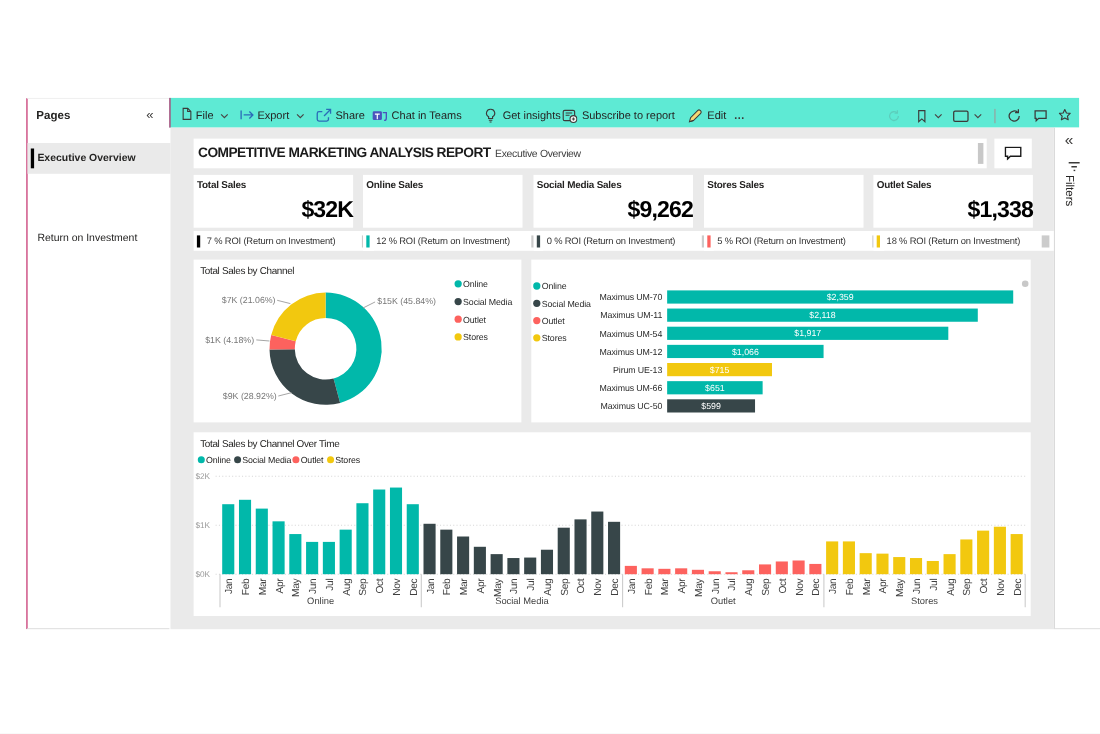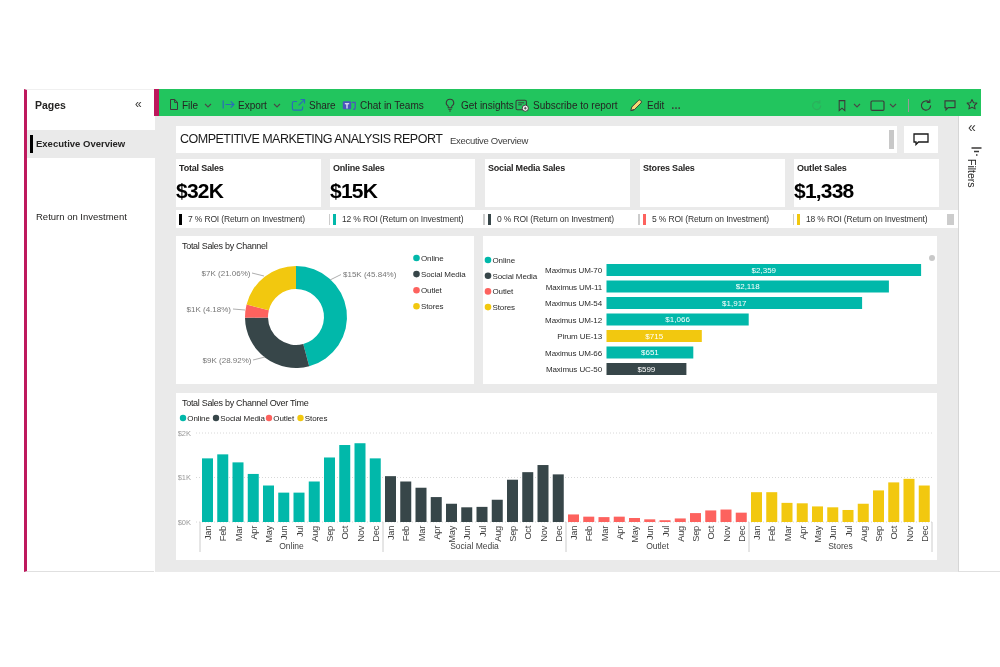--- a/index.html
+++ b/index.html
@@ -1,29 +1,29 @@
 <!DOCTYPE html>
 <html><head><meta charset="utf-8"><style>
 *{margin:0;padding:0;box-sizing:border-box}
 body{width:1000px;height:667px;background:#fff;font-family:"Liberation Sans",sans-serif;position:relative;overflow:hidden}
-.sidebar{position:absolute;left:24px;top:89px;width:130px;height:483px;background:#fff;border-top:1px solid #f0f0f0;border-left:3px solid #be185d;border-bottom:1px solid #e0e0e0}
+.sidebar{position:absolute;left:24px;top:89px;width:130px;height:483px;background:#fff;border-top:1px solid #f0f0f0;border-left:1px solid #be185d;border-bottom:1px solid #e0e0e0}
 .pages-h{position:absolute;left:8px;top:9px;font-size:10.5px;font-weight:bold;color:#252423}
 .chev{position:absolute;left:108px;top:7px;font-size:12px;color:#3b3a39}
 .pitem{position:absolute;left:0;width:130px;height:28px;font-size:9.5px;color:#252423;line-height:28px;padding-left:9px}
 .psel{background:#eaeaea;font-weight:bold}
 .pbar{position:absolute;left:3px;top:5px;width:3px;height:18px;background:#000}
-.toolbar{position:absolute;left:154px;top:89px;width:827px;height:27px;background:#22c55e;border-left:5px solid #be185d}
+.toolbar{position:absolute;left:154px;top:89px;width:827px;height:27px;background:#5eead4;border-left:1px solid #be185d}
 .tb{position:absolute;top:3px;height:27px;line-height:27px;font-size:10px;color:#252423;white-space:nowrap}
 .canvas{position:absolute;left:155px;top:116px;width:803px;height:456px;background:#eaeaea}
 .filters{position:absolute;left:958px;top:116px;width:42px;height:456px;background:#fff;border-left:1px solid #d6d6d6;border-bottom:1px solid #e0e0e0}
 .box{position:absolute;background:#fff}
 .vtitle{font-size:9px;font-weight:normal;color:#252423;letter-spacing:-0.3px;padding:5px 0 0 6px}
 .card{position:absolute;top:159px;width:145px;height:48px;background:#fff}
 .clabel{font-size:9px;font-weight:bold;color:#252423;padding:4px 0 0 3px;letter-spacing:-0.2px}
-.cnum{font-size:21px;font-weight:bold;color:#000;text-align:left;margin-top:6px;letter-spacing:-0.8px}
+.cnum{font-size:21px;font-weight:bold;color:#000;text-align:right;margin-top:6px;letter-spacing:-0.8px}
 .roi{position:absolute;top:210px;width:164px;height:18px;background:#fff}
 .roibar{position:absolute;left:2.5px;top:3.5px;width:3px;height:11px}
 .roitxt{position:absolute;left:12px;top:0;height:18px;line-height:18px;font-size:8.5px;color:#333;letter-spacing:-0.15px}
 .roithumb{position:absolute;right:4px;top:3.5px;width:7px;height:11px;background:#ccc}
 svg text{font-family:"Liberation Sans",sans-serif}
 </style></head><body>
 
 <div class="sidebar">
   <div class="pages-h">Pages</div>
   <div class="chev">«</div>
@@ -113,50 +113,50 @@
   <div style="position:absolute;left:9px;top:3px;font-size:14px;color:#3b3a39">«</div>
   <div style="position:absolute;left:12px;top:31px">
       <svg width="11" height="9" viewBox="0 0 11 9" style="display:block">
         <path d="M0.5 1h10M3 4.5h5M5 8h1.5" stroke="#3b3a39" stroke-width="1.4"></path>
       </svg>
     </div>
   <div style="position:absolute;left:7px;top:43px;font-size:10.5px;color:#252423;writing-mode:vertical-rl">Filters</div>
 </div>
 
 <div class="box" style="left:176px;top:126px;width:721px;height:27px">
-  <span style="position:absolute;left:4px;top:6px;font-size:12.5px;font-weight:normal;color:#1a1a1a;letter-spacing:-0.5px">COMPETITIVE MARKETING ANALYSIS REPORT</span>
+  <span style="position:absolute;left:4px;top:6px;font-size:12.5px;font-weight:bold;color:#1a1a1a;letter-spacing:-0.5px">COMPETITIVE MARKETING ANALYSIS REPORT</span>
   <span style="position:absolute;left:274px;top:8.5px;font-size:9.5px;color:#404040;letter-spacing:-0.3px">Executive Overview</span>
   <div style="position:absolute;right:3px;top:4px;width:5px;height:19px;background:#c8c8c8"></div>
 </div>
 <div class="box" style="left:904px;top:126px;width:34px;height:27px">
   <svg width="16" height="13" viewBox="0 0 16 13" style="position:absolute;left:9px;top:7px">
       <path d="M1 1h14v8H5.5L3 11.5V9H1z" fill="none" stroke="#1a1a1a" stroke-width="1.3"></path>
     </svg>
 </div>
 
 <div class="card" style="left:176px">
   <div class="clabel">Total Sales</div>
   <div class="cnum">$32K</div>
 </div>
 <div class="roi" style="left:176px">
   <div class="roibar" style="background:#000000"></div>
   <div class="roitxt">7 % ROI (Return on Investment)</div>
   <div class="roithumb"></div>
 </div>
 <div class="card" style="left:330px">
   <div class="clabel">Online Sales</div>
-  <div class="cnum">$15K</div>
 </div>
 <div class="roi" style="left:330px">
   <div class="roibar" style="background:#01B8AA"></div>
   <div class="roitxt">12 % ROI (Return on Investment)</div>
   <div class="roithumb"></div>
 </div>
 <div class="card" style="left:485px">
   <div class="clabel">Social Media Sales</div>
+  <div class="cnum">$9,262</div>
 </div>
 <div class="roi" style="left:485px">
   <div class="roibar" style="background:#374649"></div>
   <div class="roitxt">0 % ROI (Return on Investment)</div>
   <div class="roithumb"></div>
 </div>
 <div class="card" style="left:640px">
   <div class="clabel">Stores Sales</div>
 </div>
 <div class="roi" style="left:640px">

